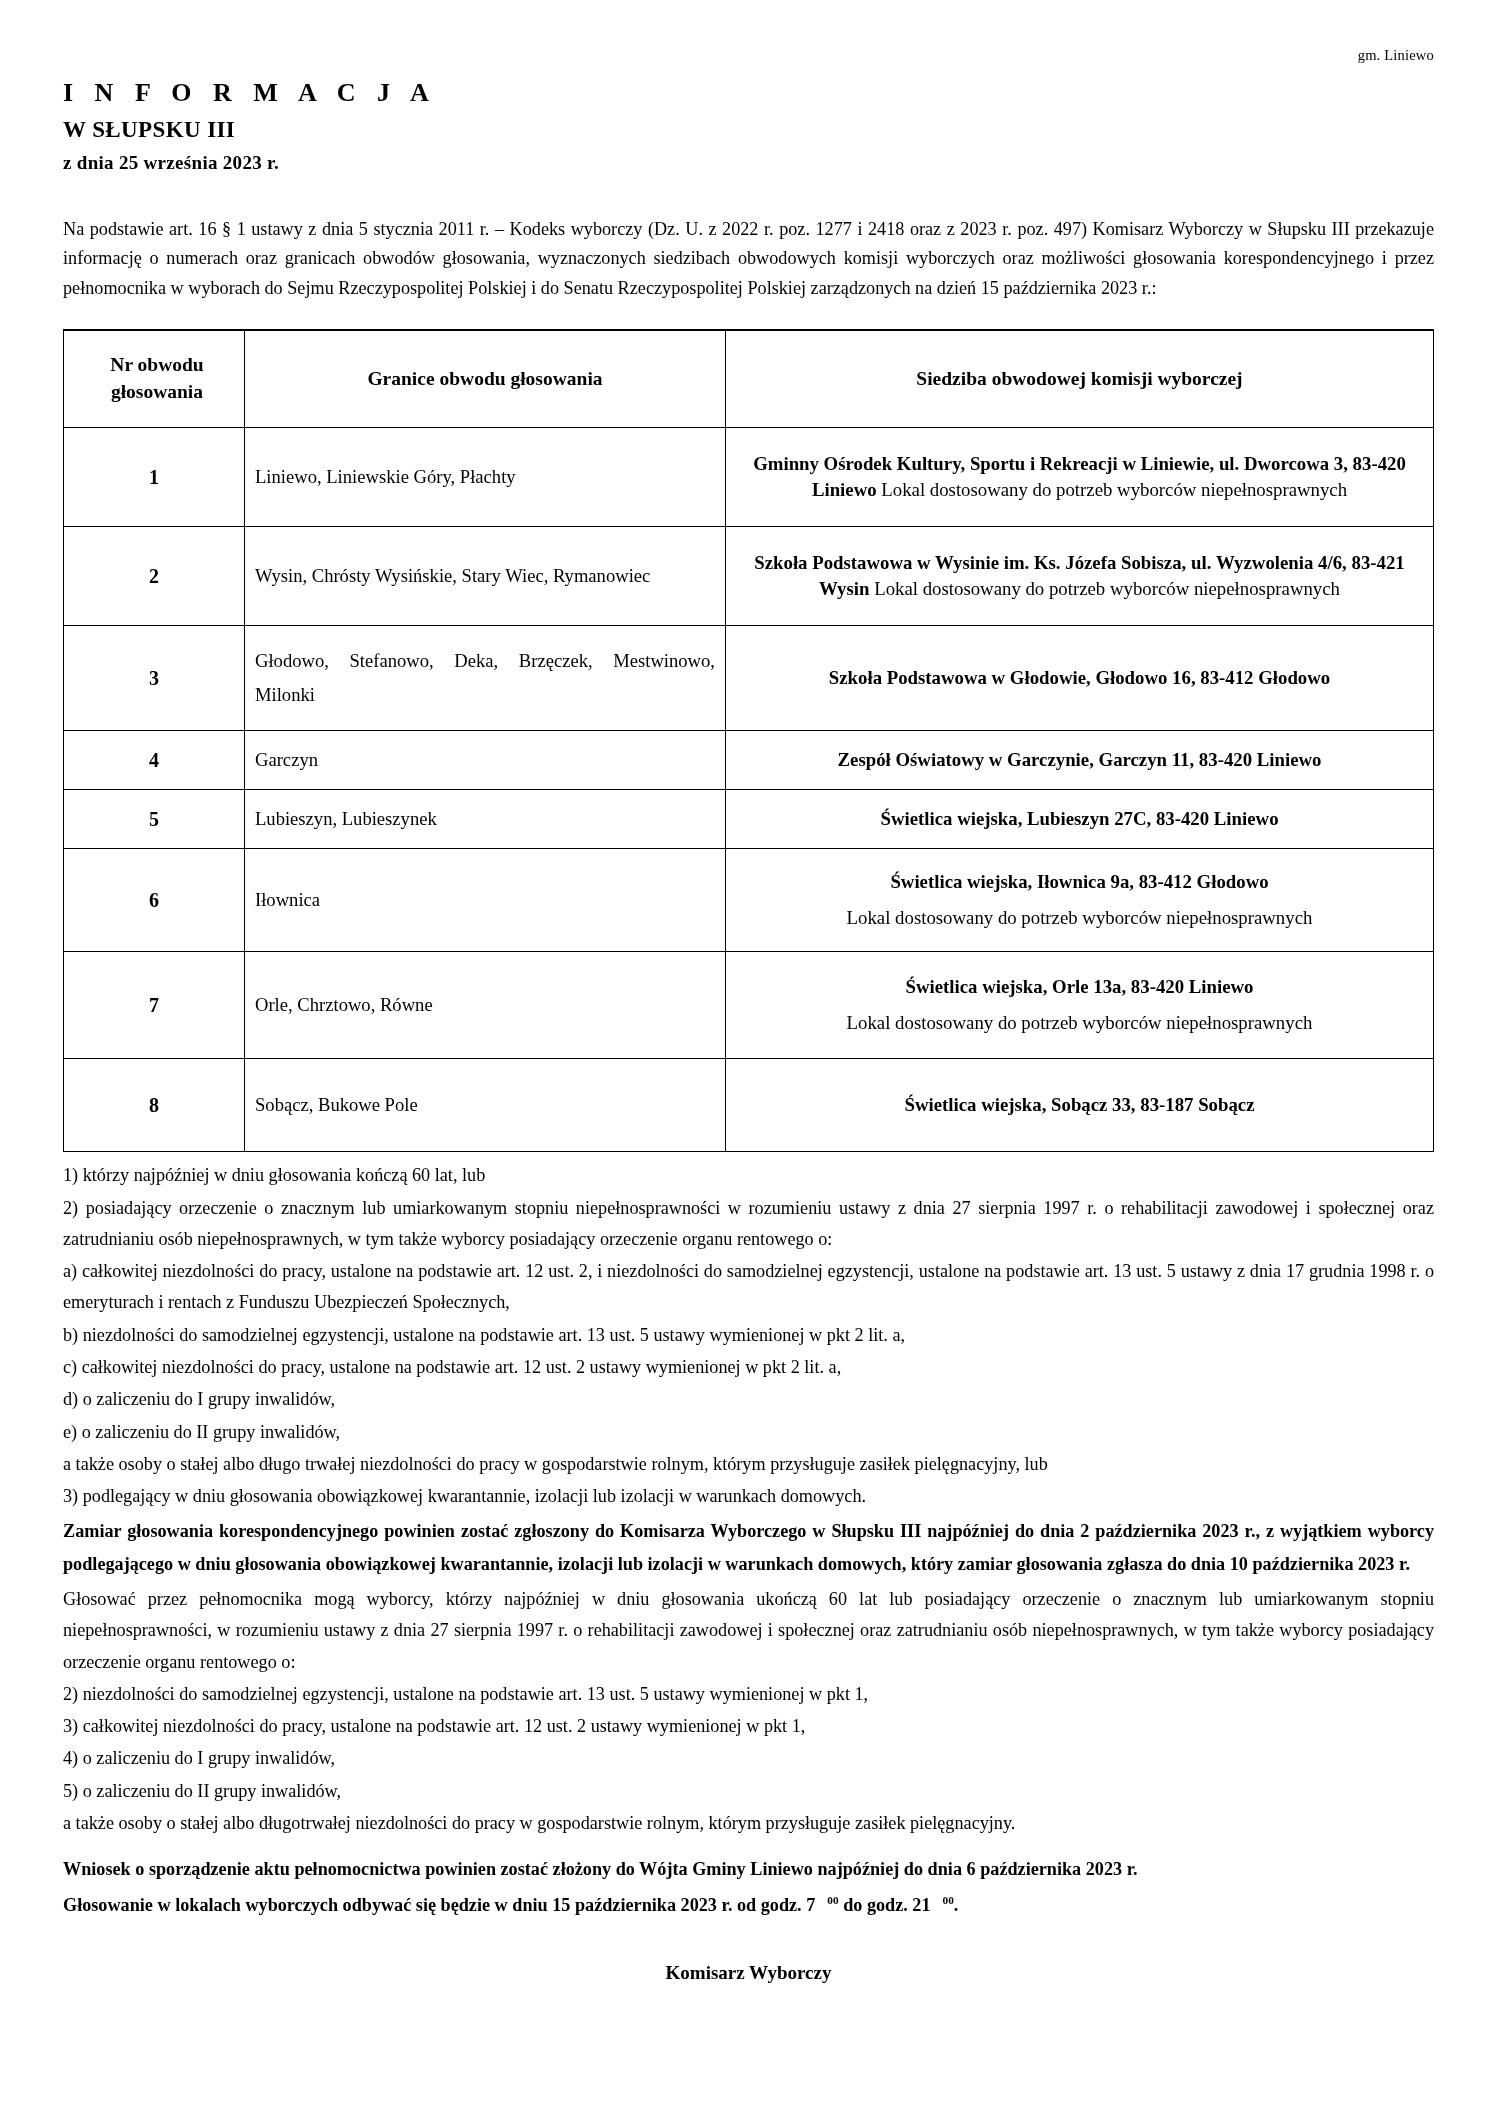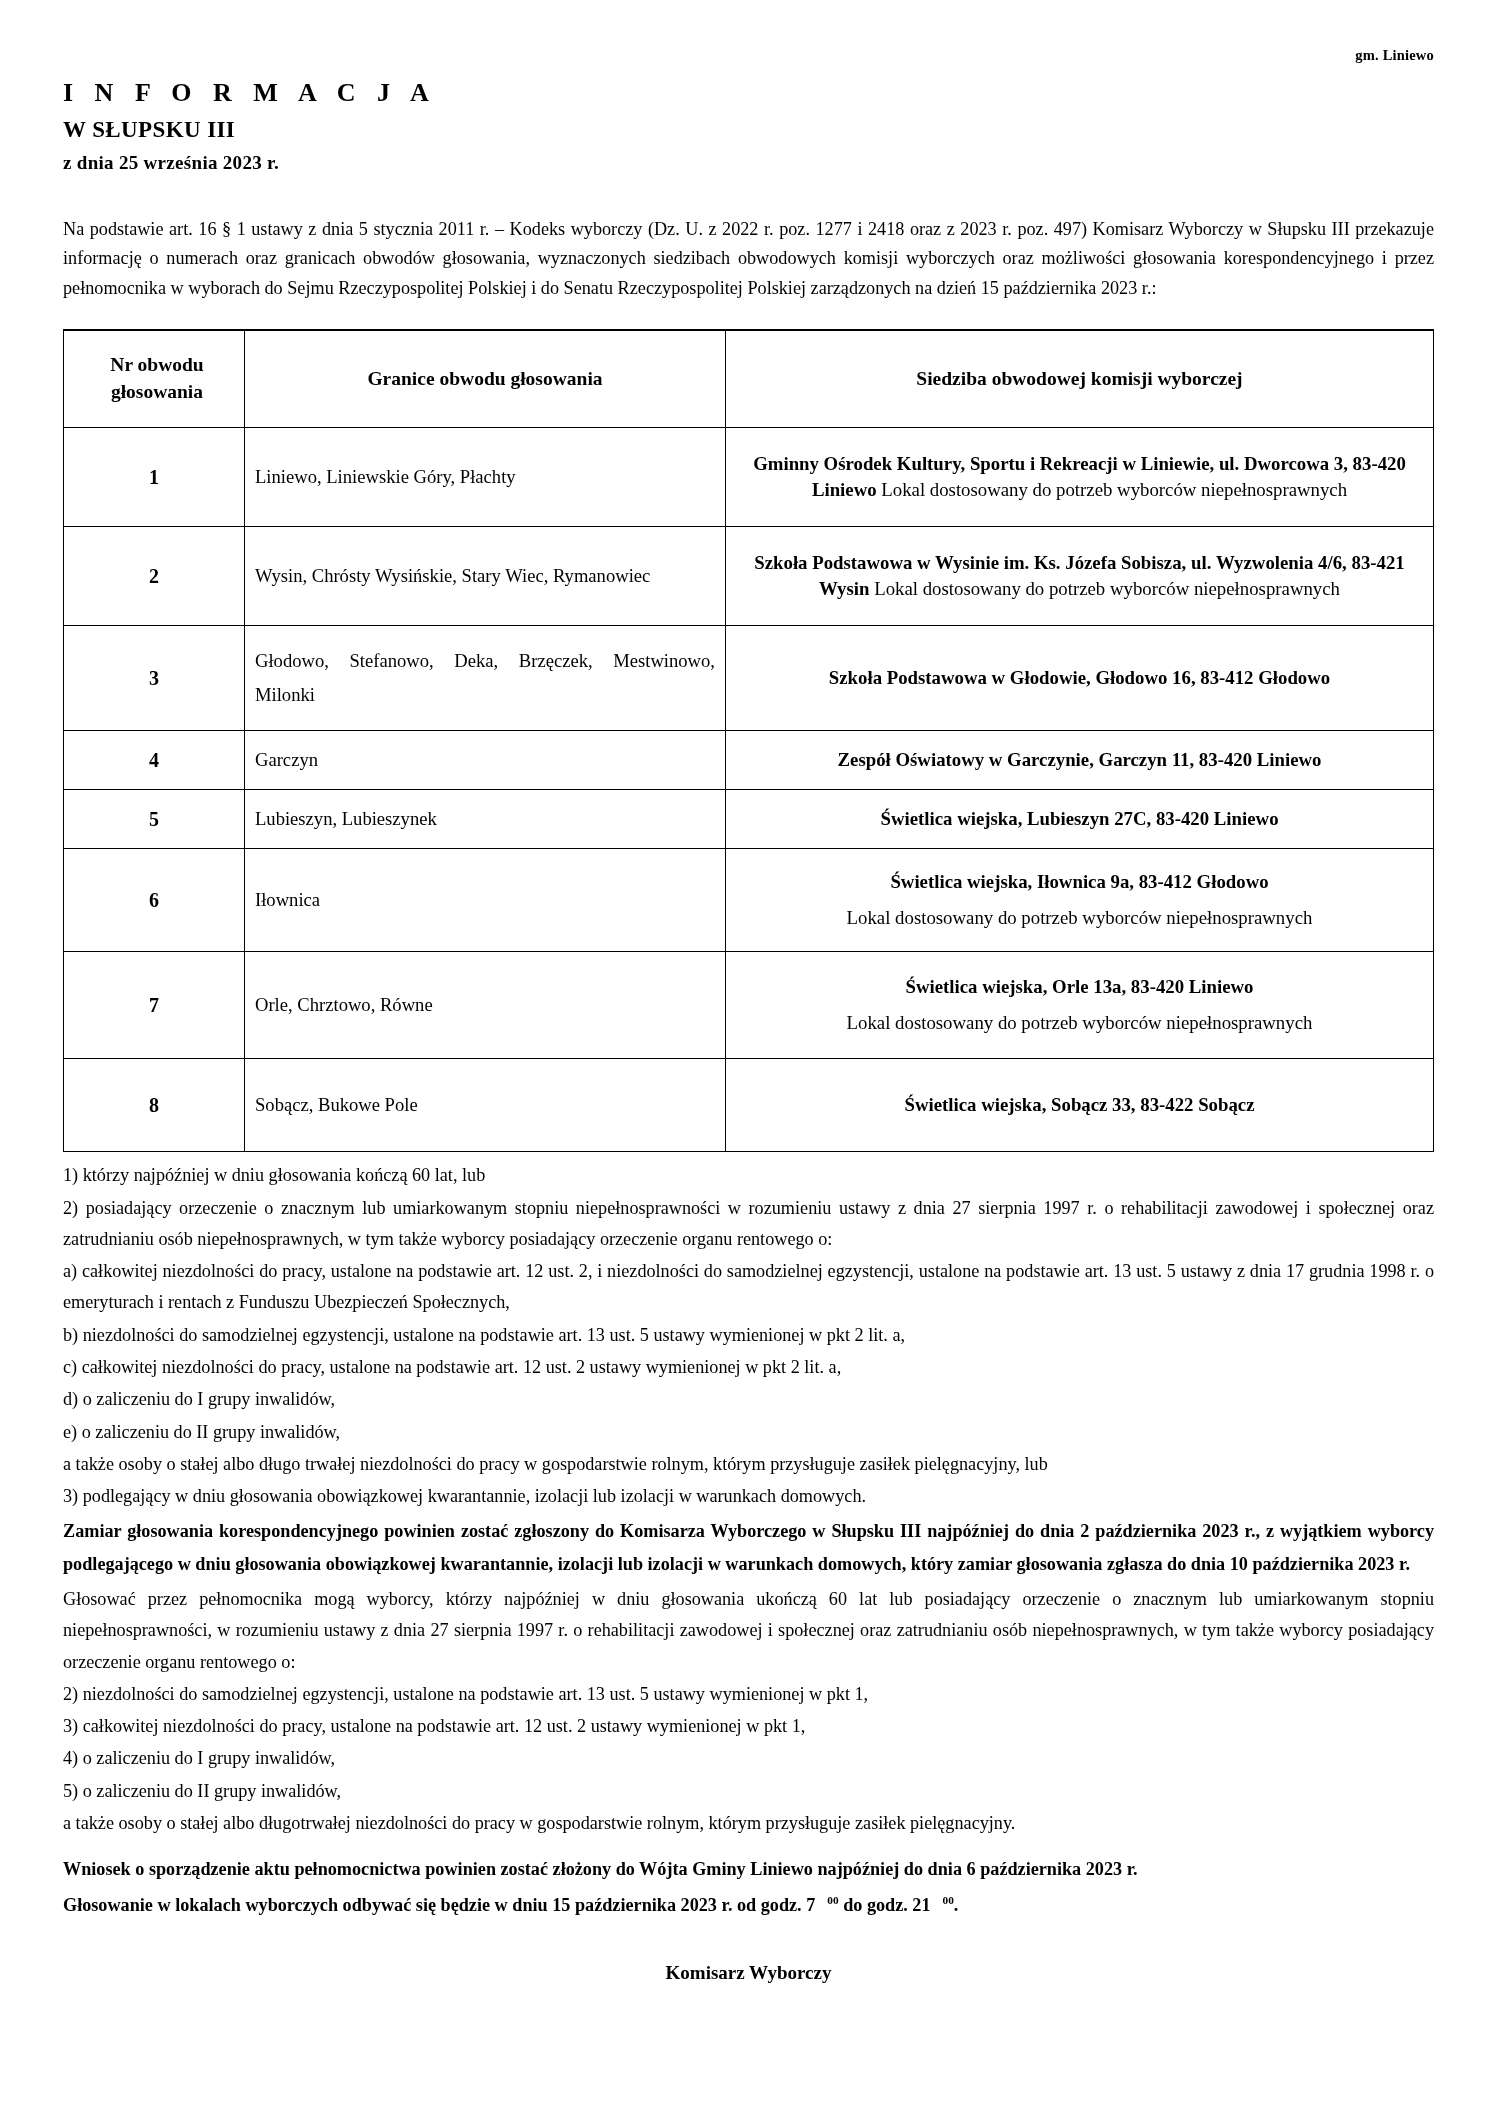--- a/index.html
+++ b/index.html
@@ -19,21 +19,21 @@
     width: 1497px;
     min-height: 2117px;
     box-sizing: border-box;
     padding: 54px 63px 30px 63px;
   }
   .corner-note {
     position: absolute;
     top: 47px;
     right: 63px;
     font-size: 14.5px;
-    font-weight: bold;
+    font-weight: normal;
     letter-spacing: .2px;
   }
   .titleblock {
     text-align: left;
     margin-top: 22px;
     line-height: 1.32;
   }
   .t-main {
     font-size: 26px;
     font-weight: bold;
@@ -227,21 +227,21 @@
         <td class="gr">Orle, Chrztowo, Równe</td>
         <td class="sd">
           <span class="b">Świetlica wiejska, Orle 13a, 83-420 Liniewo</span>
           <span class="n sp">Lokal dostosowany do potrzeb wyborców niepełnosprawnych</span>
         </td>
       </tr>
       <tr class="r8">
         <td class="nr">8</td>
         <td class="gr">Sobącz, Bukowe Pole</td>
         <td class="sd">
-          <span class="b">Świetlica wiejska, Sobącz 33, 83-422 Sobącz</span>
+          <span class="b">Świetlica wiejska, Sobącz 33, 83-187 Sobącz</span>
         </td>
       </tr>
     </tbody>
   </table>
 
   <div class="bodytext">
     <p>1) którzy najpóźniej w dniu głosowania kończą 60 lat, lub</p>
     <p class="justified">2) posiadający orzeczenie o znacznym lub umiarkowanym stopniu niepełnosprawności w rozumieniu ustawy z dnia 27 sierpnia 1997 r. o rehabilitacji zawodowej i społecznej oraz zatrudnianiu osób niepełnosprawnych, w tym także wyborcy posiadający orzeczenie organu rentowego o:</p>
     <p class="justified">a) całkowitej niezdolności do pracy, ustalone na podstawie art. 12 ust. 2, i niezdolności do samodzielnej egzystencji, ustalone na podstawie art. 13 ust. 5 ustawy z dnia 17 grudnia 1998 r. o emeryturach i rentach z Funduszu Ubezpieczeń Społecznych,</p>
     <p>b) niezdolności do samodzielnej egzystencji, ustalone na podstawie art. 13 ust. 5 ustawy wymienionej w pkt 2 lit. a,</p>

